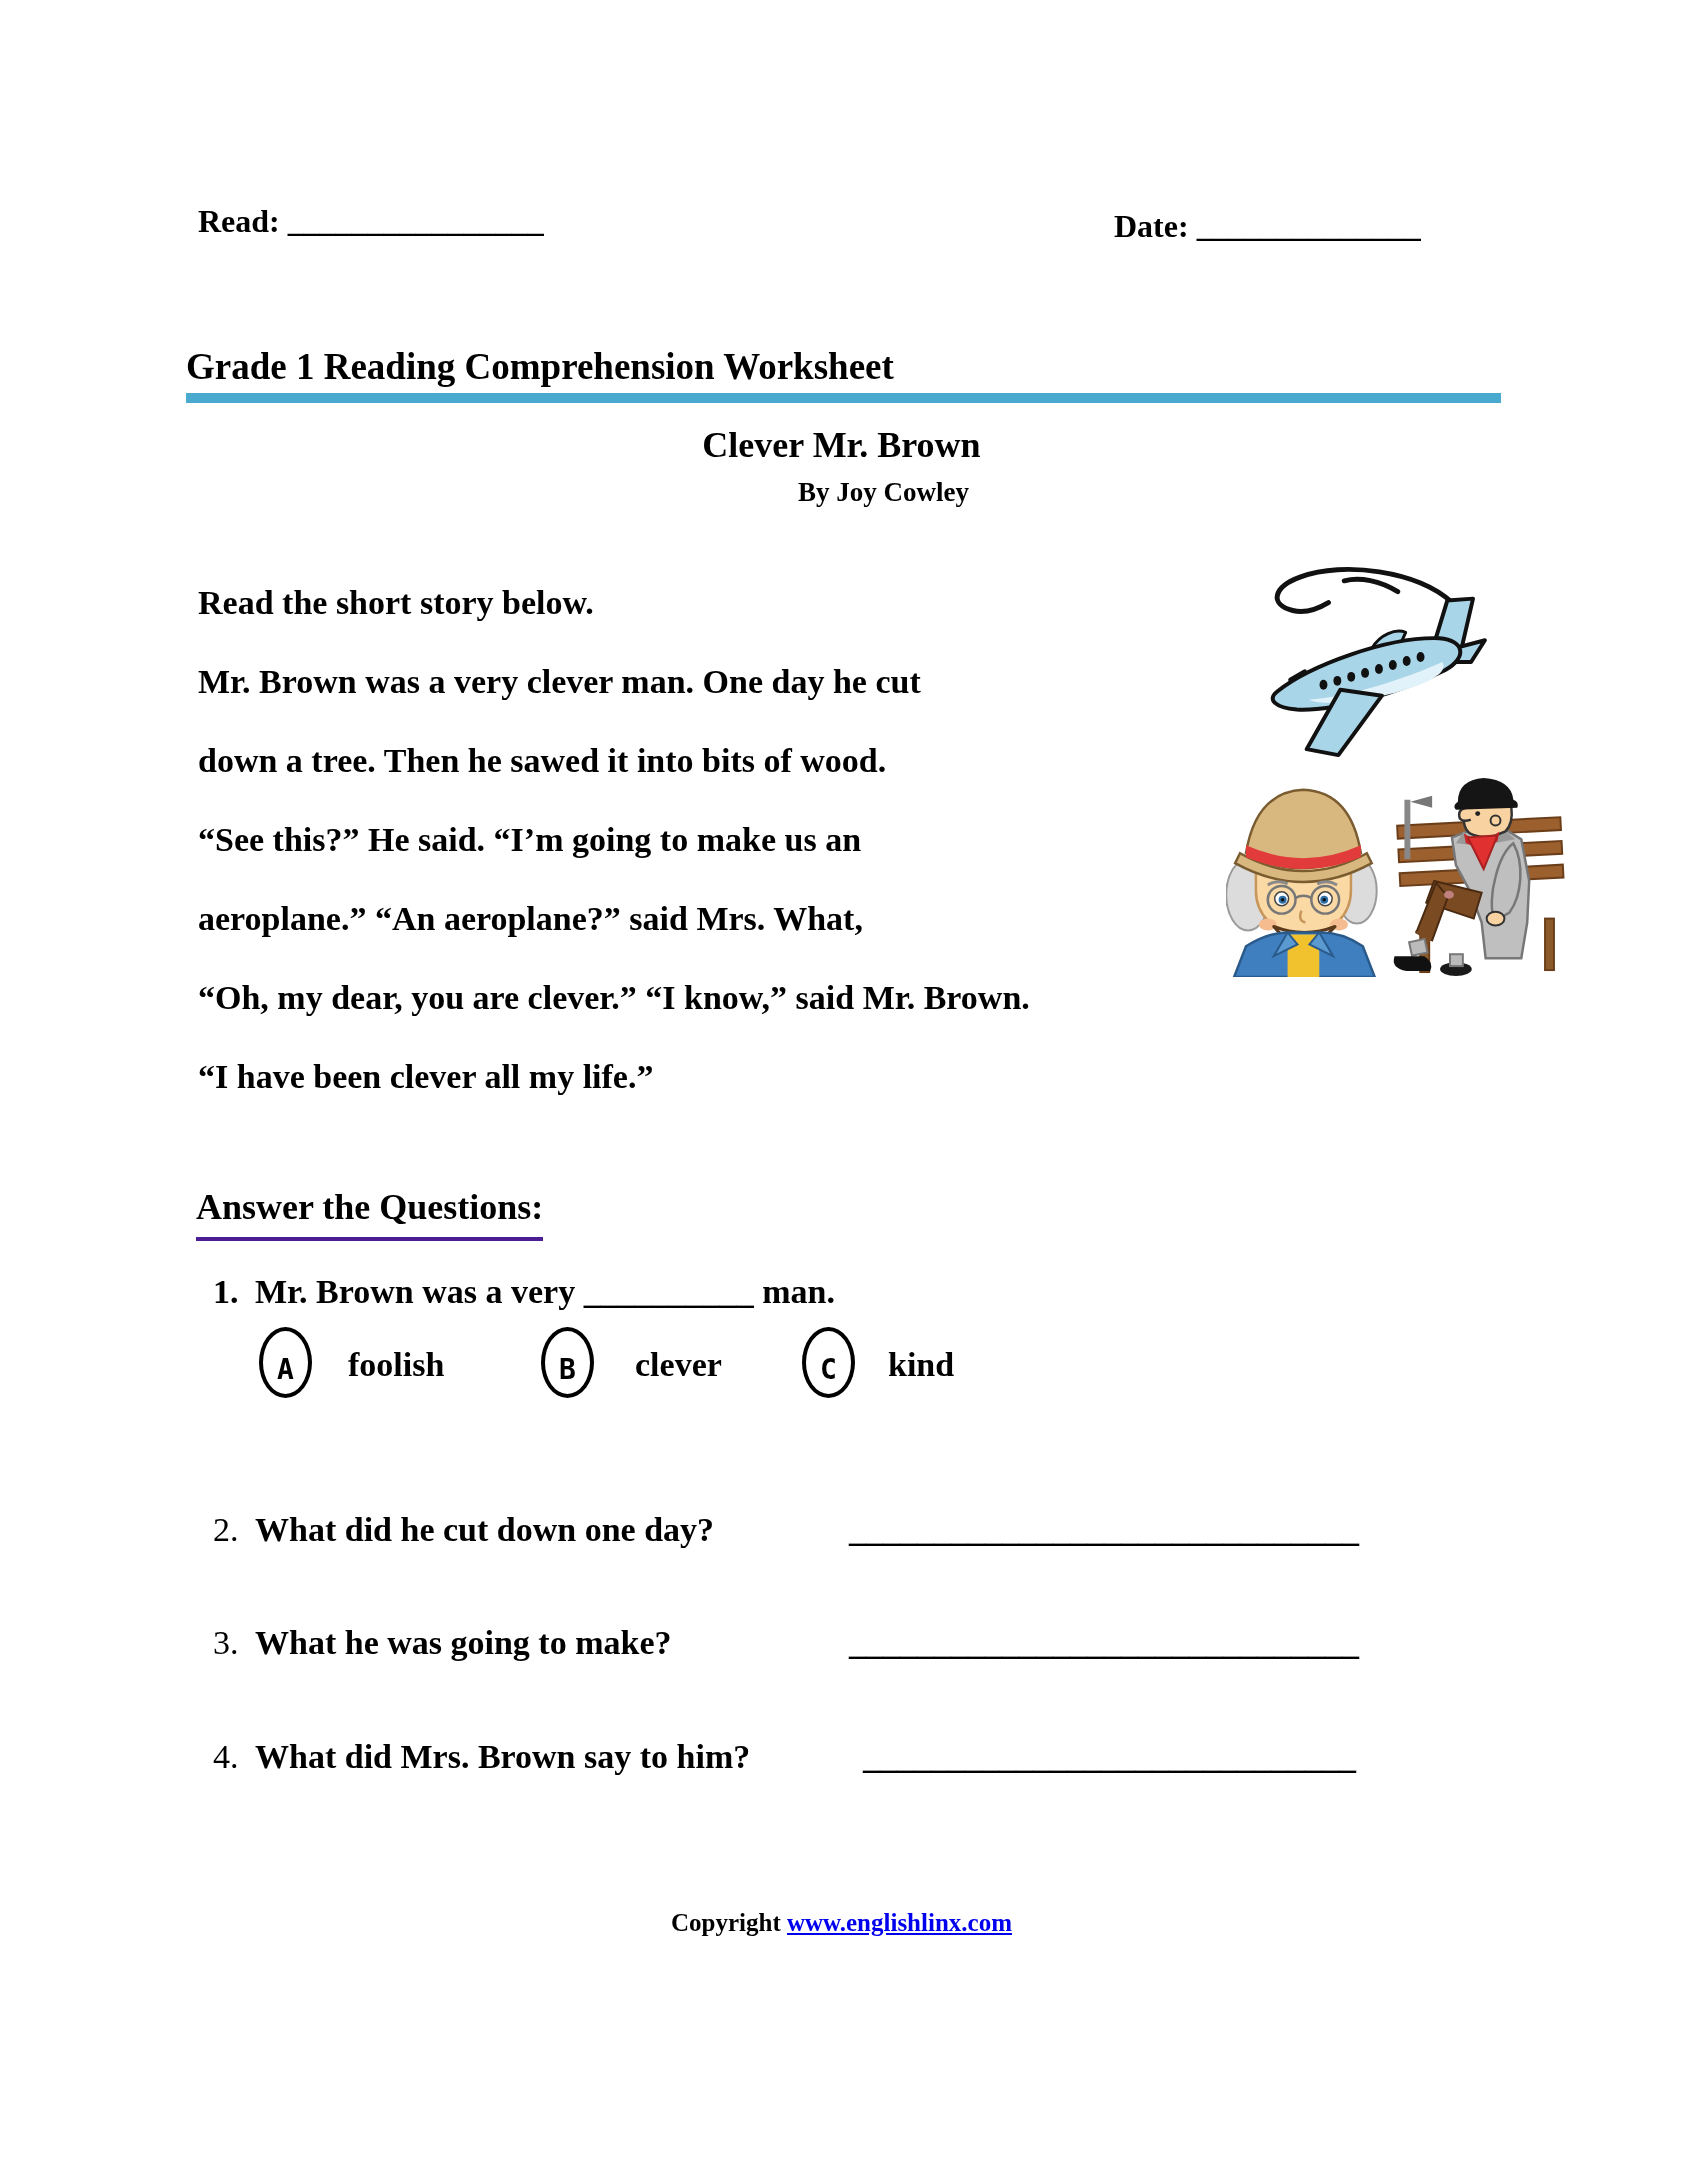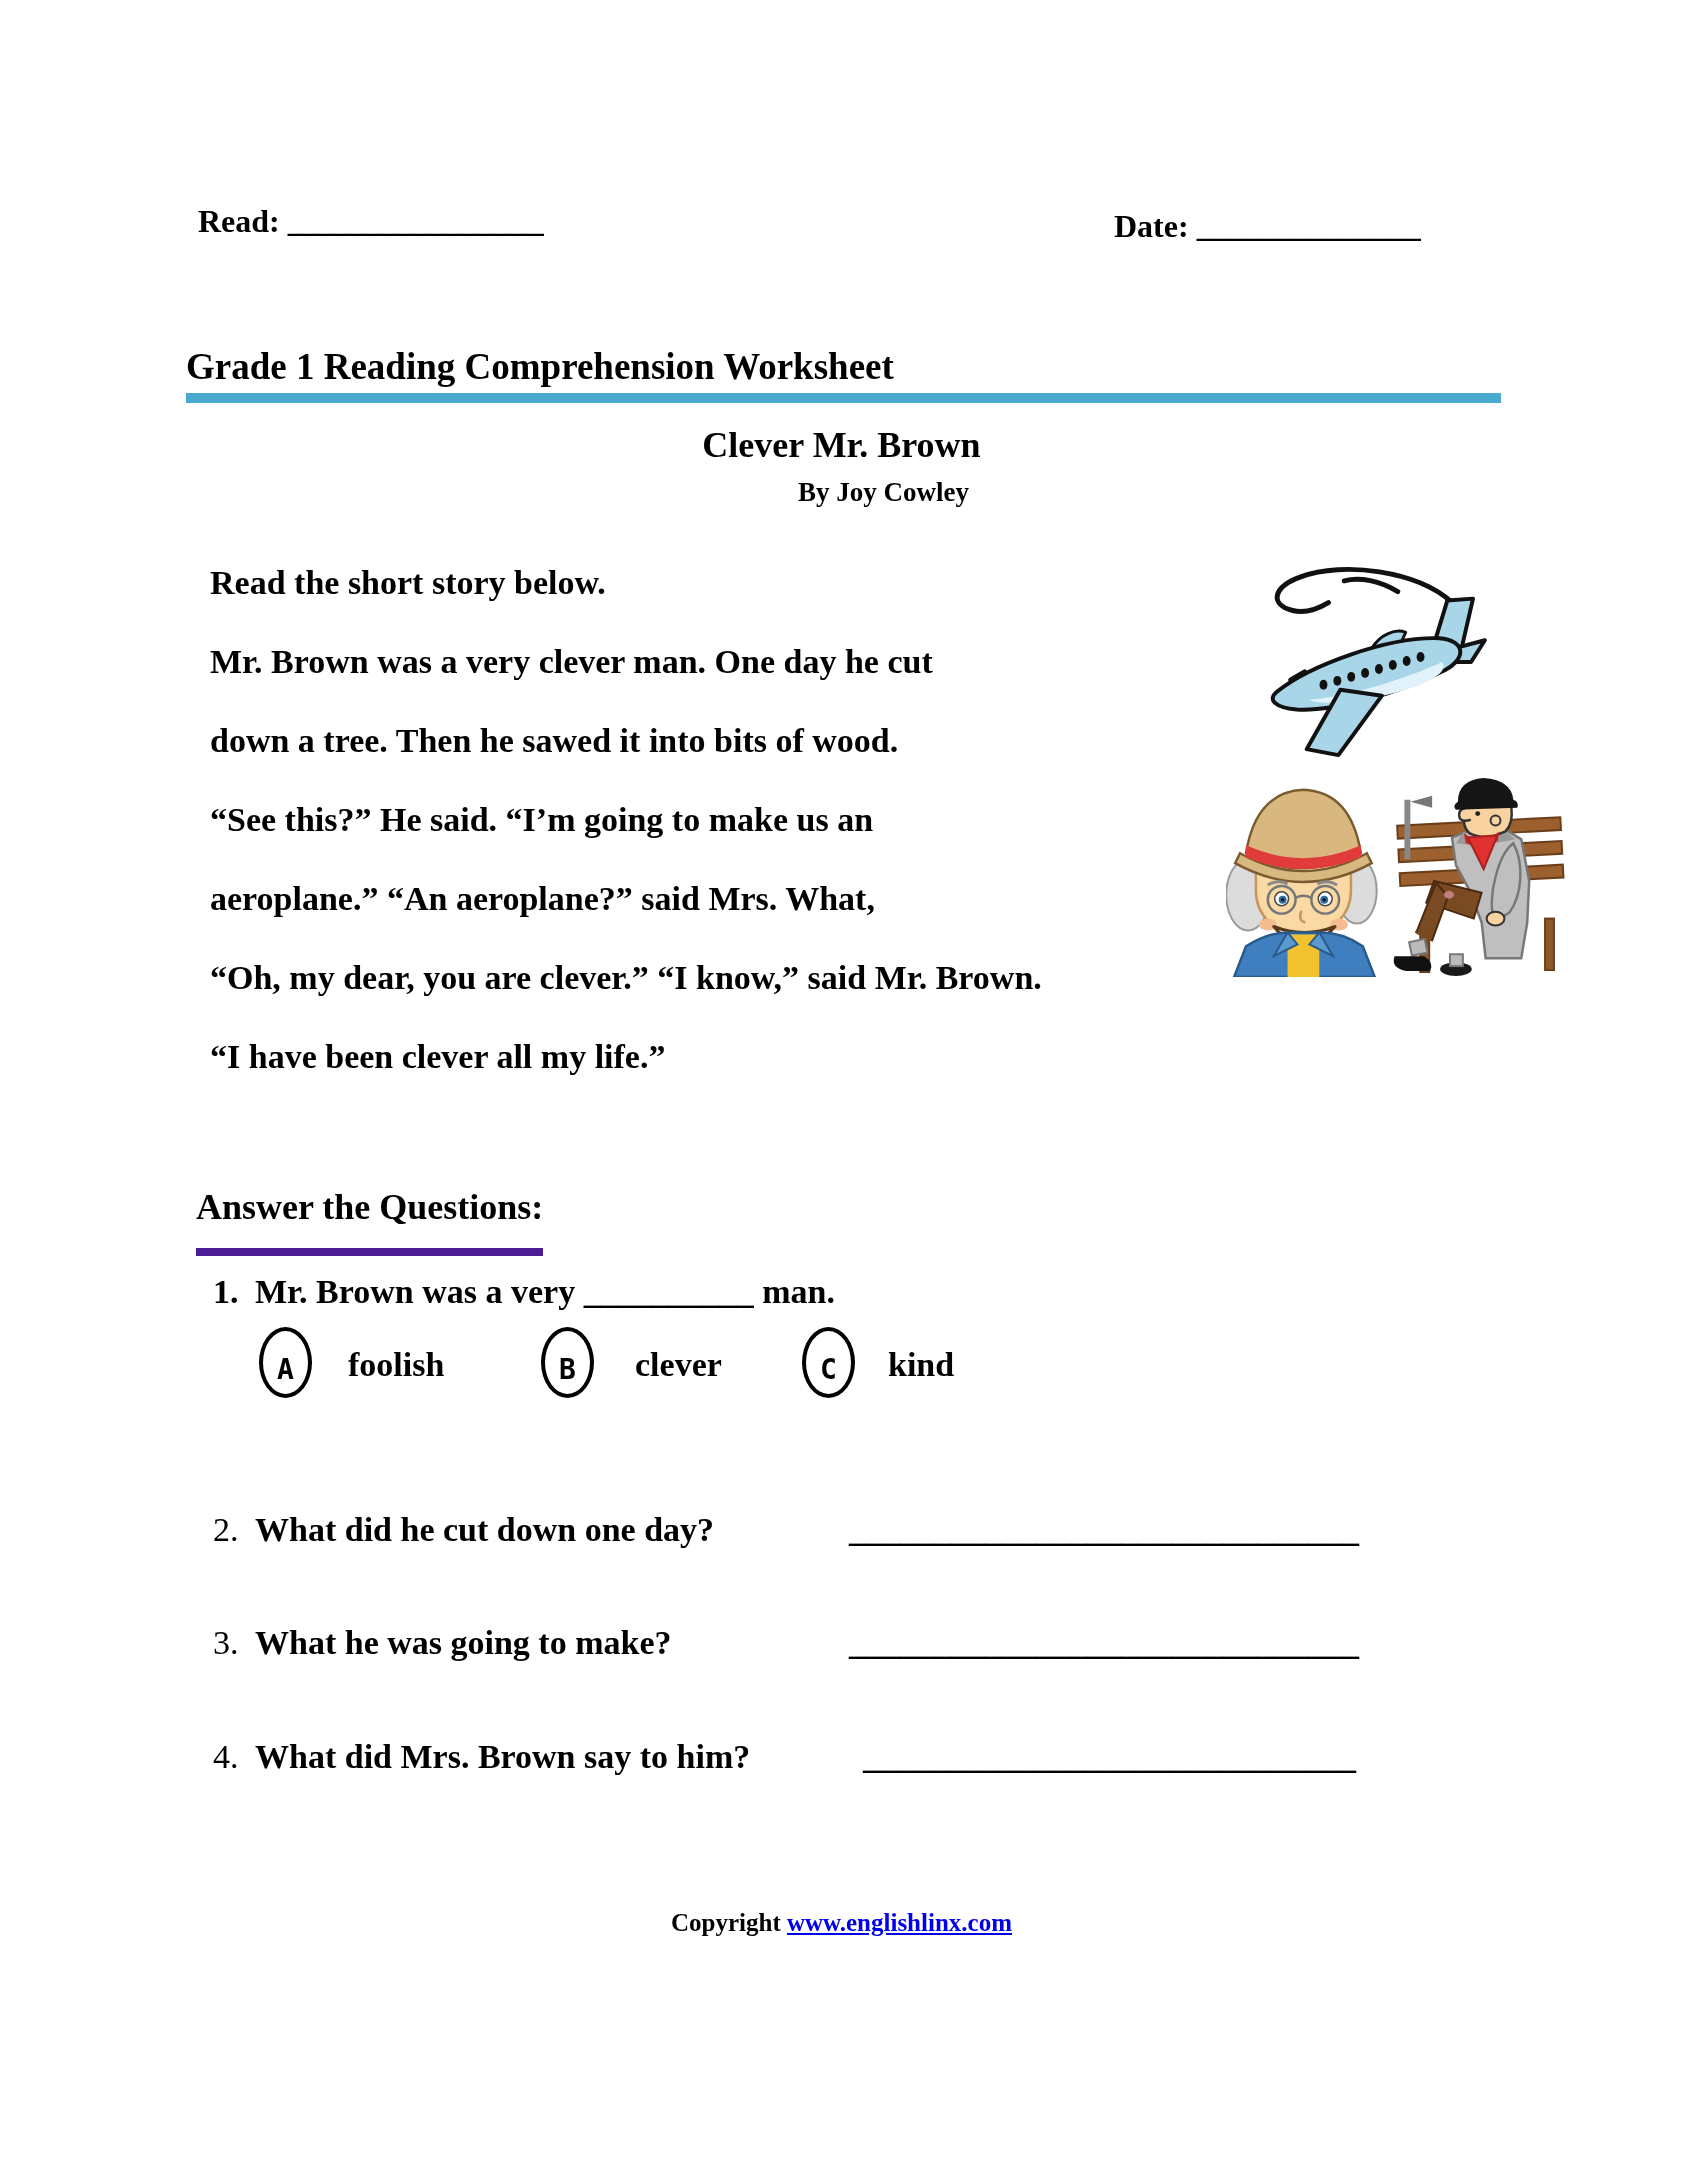--- a/index.html
+++ b/index.html
@@ -8,21 +8,21 @@
     font-family:"Liberation Serif",serif;color:#000;overflow:hidden;
   }
   .abs{position:absolute;}
   .b{font-weight:bold;}
   .hdr{font-size:32px;font-weight:bold;white-space:nowrap;}
   .title{font-size:37px;font-weight:bold;white-space:nowrap;}
   .rule{background:#4AA9CF;height:10px;}
   .story-title{width:100%;text-align:center;font-size:36px;font-weight:bold;}
   .byline{width:100%;text-align:center;font-size:27px;font-weight:bold;padding-left:42px;}
   .story{font-size:34px;font-weight:bold;line-height:79px;white-space:nowrap;}
-  .ans-head{font-size:36px;font-weight:bold;border-bottom:8px solid #4c1d95;padding-bottom:20px;white-space:nowrap;}
+  .ans-head{font-size:36px;font-weight:bold;border-bottom:4px solid #4c1d95;padding-bottom:9px;white-space:nowrap;}
   .qrow{font-size:34px;white-space:nowrap;}
   .qnum{display:inline-block;width:42px;}
   .qtext{font-weight:bold;}
   .qblank{font-size:34px;font-weight:bold;letter-spacing:0;white-space:nowrap;}
   .bubble{
     width:53px;height:71px;border:4px solid #000;border-radius:50%;
     display:flex;align-items:center;justify-content:center;
     font-family:"DejaVu Sans Mono",monospace;font-size:28px;font-weight:bold;
     padding-top:14px;box-sizing:border-box;background:#fff;
   }
@@ -43,21 +43,21 @@
     <span>Date:</span>
     <span>______________</span>
   </div>
 
   <div class="abs title" style="left:186px;top:345px;">Grade 1 Reading Comprehension Worksheet</div>
   <div class="abs rule" style="left:186px;top:393px;width:1315px;"></div>
 
   <div class="abs story-title" style="left:0;top:424px;">Clever Mr. Brown</div>
   <div class="abs byline" style="left:0;top:477px;">By Joy Cowley</div>
 
-  <div class="abs story" style="left:198px;top:543px;margin-left:12px;">
+  <div class="abs story" style="left:198px;top:563px;">
     <div>Read the short story below.</div>
     <div>Mr. Brown was a very clever man. One day he cut</div>
     <div>down a tree. Then he sawed it into bits of wood.</div>
     <div>“See this?” He said. “I’m going to make us an</div>
     <div>aeroplane.” “An aeroplane?” said Mrs. What,</div>
     <div>“Oh, my dear, you are clever.” “I know,” said Mr. Brown.</div>
     <div>“I have been clever all my life.”</div>
   </div>
 
   <div class="abs" style="left:1249px;top:559px;">

